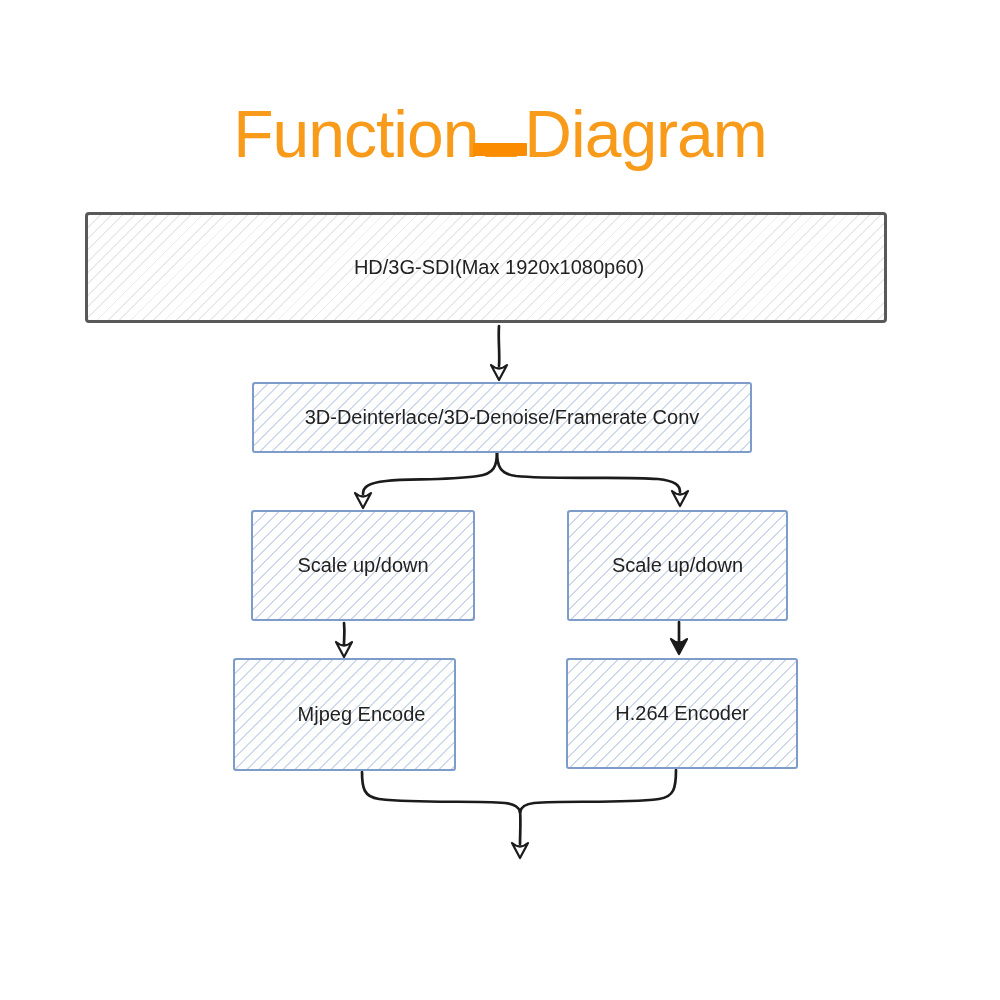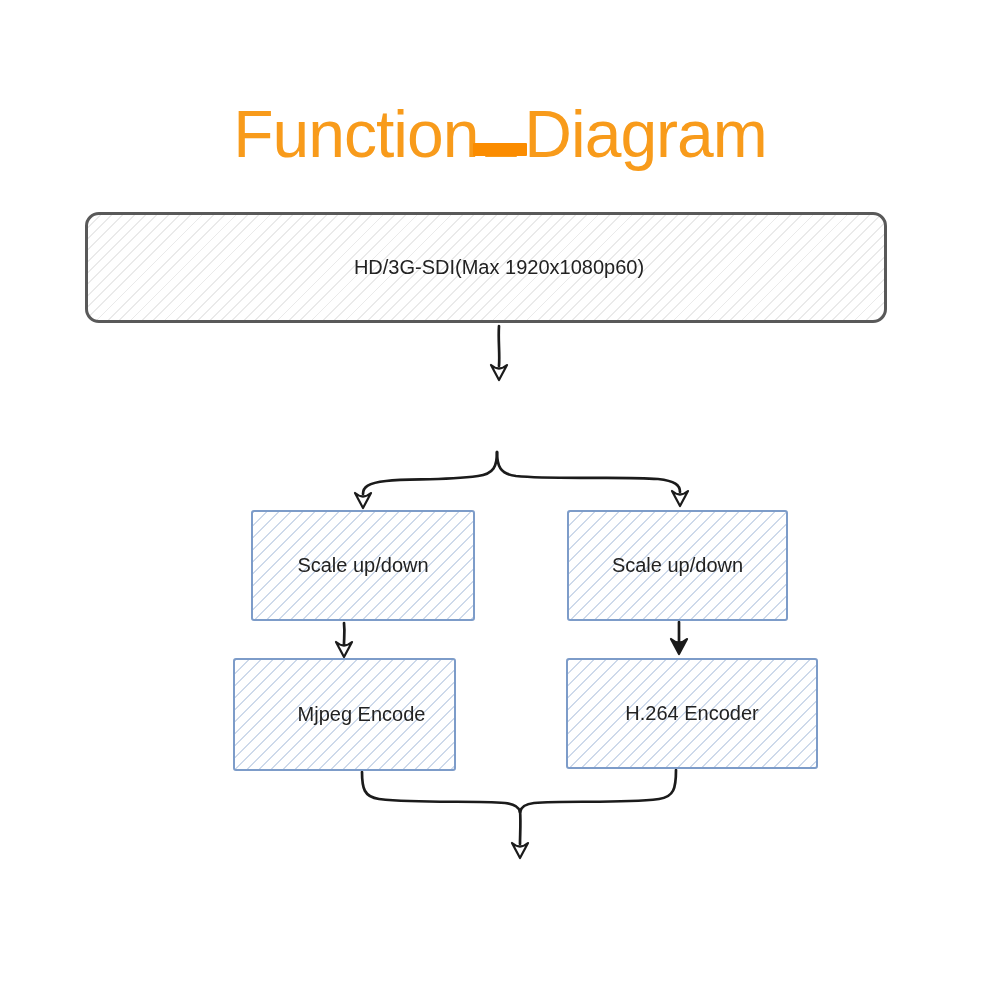--- a/index.html
+++ b/index.html
@@ -26,35 +26,35 @@
     position:absolute;box-sizing:border-box;
     display:flex;align-items:center;justify-content:center;
     font-size:20px;color:#222;text-align:center;
     border-radius:3px;background-color:#fff;
   }
   .node.gray{
     border:3px solid var(--box-border-gray,#595959);
     background-image:repeating-linear-gradient(135deg,
       rgba(150,150,150,0.20) 0px, rgba(150,150,150,0.20) 1.3px,
       transparent 1.3px, transparent 8px);
-    border-radius:14px;
+    border-radius:4px;
     padding-left:26px;
   }
   .node.blue{
     border:2.5px solid var(--box-border-blue,#7D9CC9);
     background-image:repeating-linear-gradient(135deg,
       rgba(125,156,201,0.38) 0px, rgba(125,156,201,0.38) 1.4px,
       transparent 1.4px, transparent 8.5px);
   }
   #node-sdi        {left:85px;  top:212px; width:802px; height:111px;}
   #node-deint      {left:252px; top:382px; width:500px; height:71px;}
   #node-scale-left {left:251px; top:510px; width:224px; height:111px;}
   #node-scale-right{left:567px; top:510px; width:221px; height:111px;}
   #node-mjpeg      {left:233px; top:658px; width:223px; height:113px;padding-left:34px;}
-  #node-h264       {left:566px; top:658px; width:252px; height:111px;}
+  #node-h264       {left:566px; top:658px; width:232px; height:111px;}
   #node-usb        {left:363px; top:863px; width:316px; height:75px;}
   
   .connectors{
     position:absolute;left:0;top:0;width:1000px;height:1000px;
     pointer-events:none;
   }
   .connectors path.wire{
     fill:none;stroke:var(--line-black,#1B1B1B);stroke-width:2.7;stroke-linecap:round;
   }
   .connectors path.head{
@@ -89,18 +89,19 @@
     <path class="wire" d="M679,622 C679,630 679,635 679,641"></path>
     <path class="head filled" d="M671,639 L679,654 L687,639 Q679,646 671,639 Z"></path>
 
     <path class="wire" d="M362,772 C362,788 364,797 379,799 C424,804 471,800 505,803 C514,804 519,807 520,812"></path>
     <path class="wire" d="M676,770 C676,788 674,797 659,799 C618,804 567,800 534,803 C525,804 521,807 520,812"></path>
     <path class="wire" d="M520,810 C521,823 520,834 520,844"></path>
     <path class="head hollow" d="M512,843 L520,858 L528,843 Q520,850 512,843 Z"></path>
   </svg>
 
   <div class="node gray" id="node-sdi">HD/3G-SDI(Max 1920x1080p60)</div>
+  <div class="node blue" id="node-deint">3D-Deinterlace/3D-Denoise/Framerate Conv</div>
   <div class="node blue" id="node-scale-left">Scale up/down</div>
   <div class="node blue" id="node-scale-right">Scale up/down</div>
   <div class="node blue" id="node-mjpeg">Mjpeg Encode</div>
   <div class="node blue" id="node-h264">H.264 Encoder</div>
 
 </div>
 
 </body></html>

